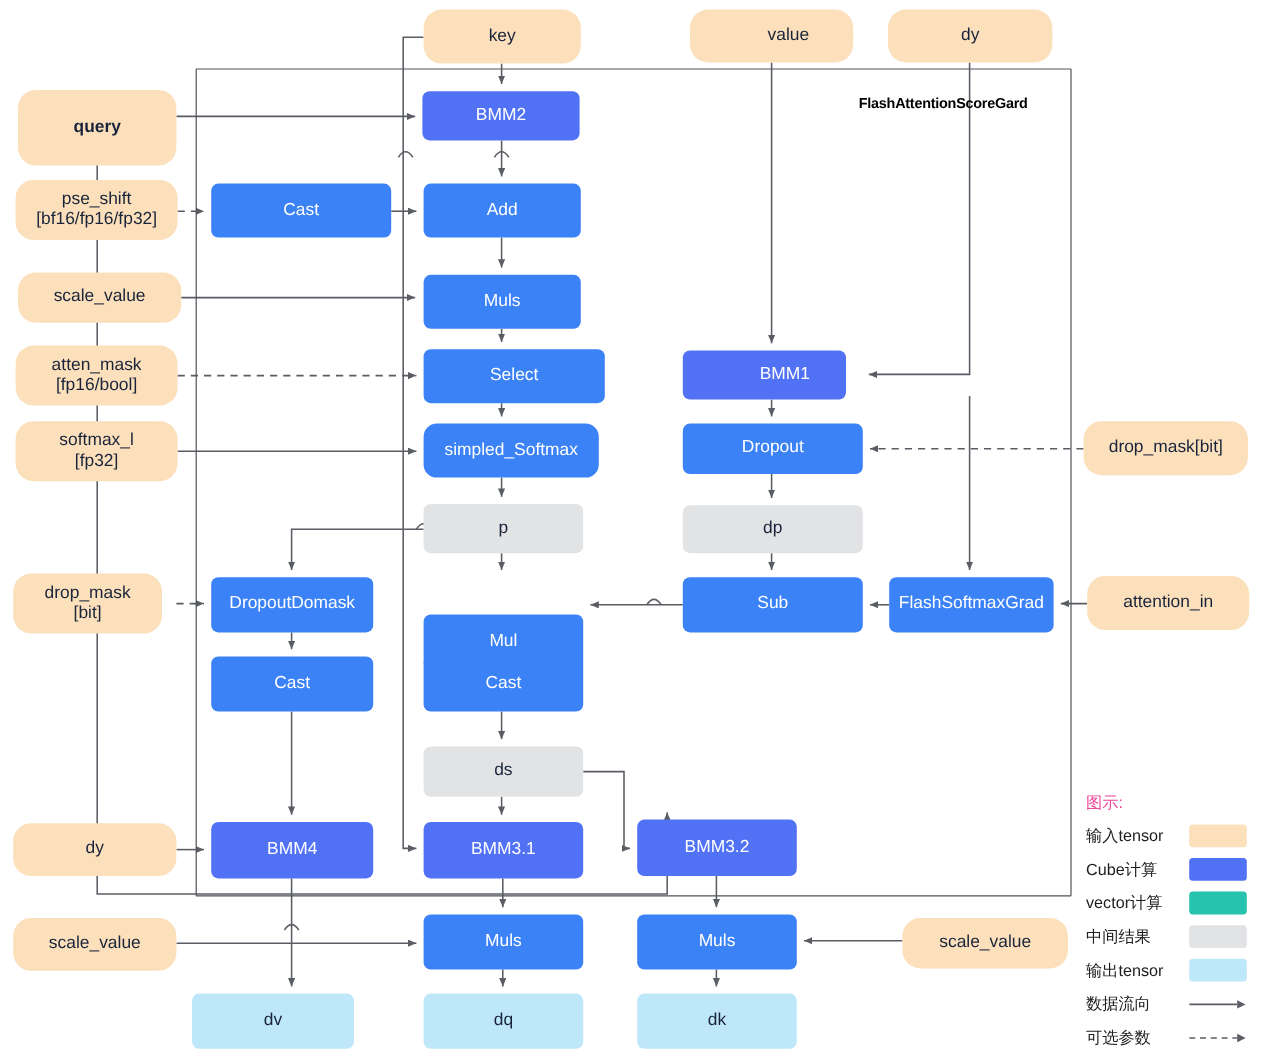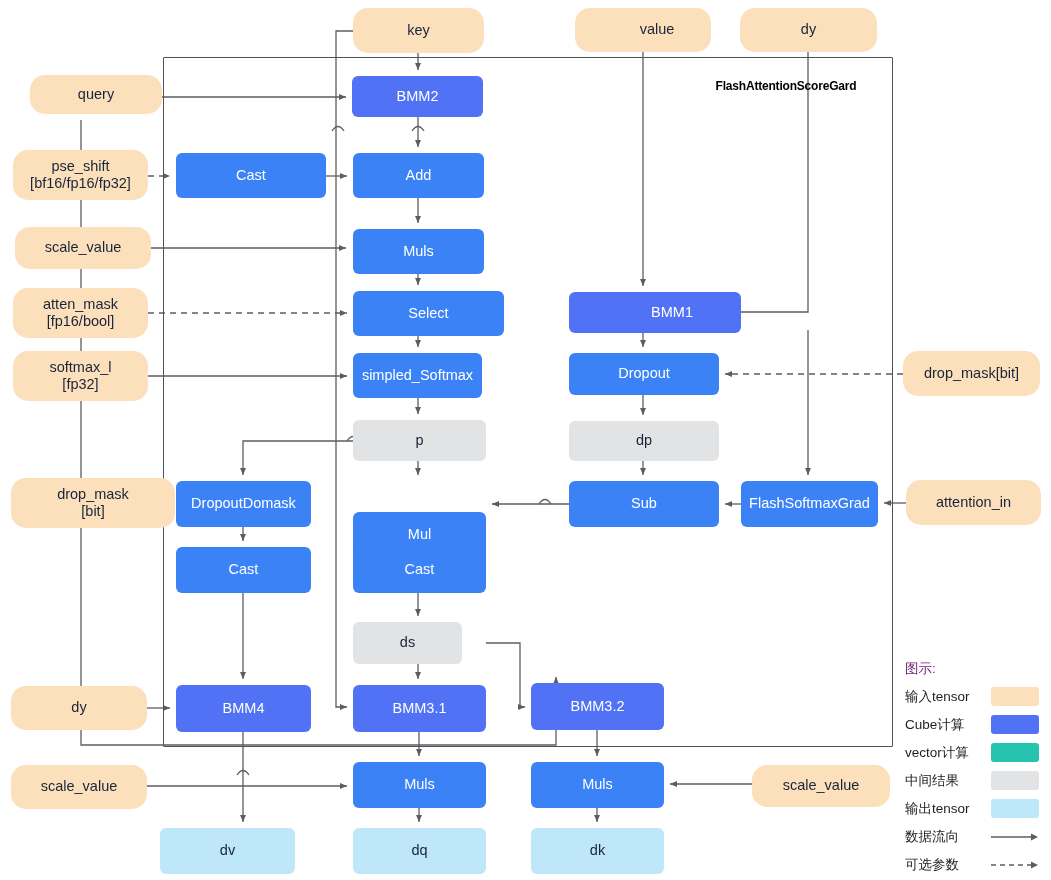--- a/index.html
+++ b/index.html
@@ -17,21 +17,21 @@
   #group-box{position:absolute;left:163px;top:57px;width:730px;height:690px;
              border:1.6px solid #4f5257;background:transparent;box-sizing:border-box;
              border-radius:1px;pointer-events:none;}
   #group-title{position:absolute;left:680px;top:75px;width:212px;height:22px;
                font-size:12px;font-weight:bold;color:#000;display:flex;
                align-items:center;justify-content:center;letter-spacing:-0.2px;}
   #legend{position:absolute;left:905px;top:660px;width:140px;}
   .lg-row{display:flex;align-items:center;height:21px;margin-bottom:7px;}
   .lg-label{font-size:13.5px;color:#1d1d1d;width:86px;}
   .lg-swatch{width:48px;height:19px;border-radius:3px;}
-  .lg-title{font-size:13.5px;color:#701a75;margin-bottom:8px;}
+  .lg-title{font-size:13.5px;color:#ec4899;margin-bottom:8px;}
   .lg-line{width:48px;height:10px;}
 </style>
 </head>
 <body>
 
 <svg id="canvas" viewBox="0 0 1051 880" xmlns="http://www.w3.org/2000/svg">
   <defs>
     <marker id="ah" markerWidth="8" markerHeight="8" refX="7" refY="3" orient="auto" markerUnits="userSpaceOnUse">
       <path d="M0,0 L7,3 L0,6 z" fill="#5a5d63"></path>
     </marker>
@@ -129,51 +129,51 @@
   </g>
 </svg>
 
 <div id="group-box"></div>
 <div id="group-title">FlashAttentionScoreGard</div>
 
 <div id="nodes">
     <div class="node n-input" style="left: 353px; top: 8px; width: 131px; height: 45px;">key</div>
     <div class="node n-input" style="left: 575px; top: 8px; width: 136px; height: 44px; padding-left: 28px;">value</div>
     <div class="node n-input" style="left: 740px; top: 8px; width: 137px; height: 44px;">dy</div>
-    <div class="node n-input" style="left: 30px; top: 75px; width: 132px; height: 39px;">query</div>
+    <div class="node n-input" style="left: 15px; top: 75px; width: 132px; height: 63px; font-weight: bold;">query</div>
     <div class="node n-input" style="left: 13px; top: 150px; width: 135px; height: 50px;">pse_shift
 [bf16/fp16/fp32]</div>
     <div class="node n-input" style="left: 15px; top: 227px; width: 136px; height: 42px;">scale_value</div>
     <div class="node n-input" style="left: 13px; top: 288px; width: 135px; height: 50px;">atten_mask
 [fp16/bool]</div>
     <div class="node n-input" style="left: 13px; top: 351px; width: 135px; height: 50px;">softmax_l
 [fp32]</div>
-    <div class="node n-input" style="left: 11px; top: 478px; width: 164px; height: 50px;">drop_mask
+    <div class="node n-input" style="left: 11px; top: 478px; width: 124px; height: 50px;">drop_mask
 [bit]</div>
     <div class="node n-input" style="left: 11px; top: 686px; width: 136px; height: 44px;">dy</div>
     <div class="node n-input" style="left: 11px; top: 765px; width: 136px; height: 44px;">scale_value</div>
     <div class="node n-input" style="left: 903px; top: 351px; width: 137px; height: 45px;">drop_mask[bit]</div>
     <div class="node n-input" style="left: 906px; top: 480px; width: 135px; height: 45px;">attention_in</div>
     <div class="node n-input" style="left: 752px; top: 765px; width: 138px; height: 42px;">scale_value</div>
     <div class="node n-cube" style="left: 352px; top: 76px; width: 131px; height: 41px;">BMM2</div>
     <div class="node n-vector" style="left: 176px; top: 153px; width: 150px; height: 45px;">Cast</div>
     <div class="node n-vector" style="left: 353px; top: 153px; width: 131px; height: 45px;">Add</div>
     <div class="node n-vector" style="left: 353px; top: 229px; width: 131px; height: 45px;">Muls</div>
     <div class="node n-vector" style="left: 353px; top: 291px; width: 151px; height: 45px;">Select</div>
-    <div class="node n-vector" style="left: 353px; top: 353px; width: 129px; height: 45px;">simpled_Softmax</div>
+    <div class="node n-vector" style="left: 353px; top: 353px; width: 146px; height: 45px; border-radius: 11px;">simpled_Softmax</div>
     <div class="node n-mid" style="left: 353px; top: 420px; width: 133px; height: 41px;">p</div>
     <div class="node n-vector" style="left: 176px; top: 481px; width: 135px; height: 46px;">DropoutDomask</div>
     <div class="node n-vector" style="left: 353px; top: 481px; width: 133px; height: 46px; margin-top: 31px;">Mul</div>
     <div class="node n-vector" style="left: 176px; top: 547px; width: 135px; height: 46px;">Cast</div>
     <div class="node n-vector" style="left: 353px; top: 547px; width: 133px; height: 46px;">Cast</div>
-    <div class="node n-mid" style="left: 353px; top: 622px; width: 109px; height: 42px;">ds</div>
+    <div class="node n-mid" style="left: 353px; top: 622px; width: 133px; height: 42px;">ds</div>
     <div class="node n-cube" style="left: 176px; top: 685px; width: 135px; height: 47px;">BMM4</div>
     <div class="node n-cube" style="left: 353px; top: 685px; width: 133px; height: 47px;">BMM3.1</div>
     <div class="node n-cube" style="left: 531px; top: 683px; width: 133px; height: 47px;">BMM3.2</div>
-    <div class="node n-cube" style="left: 569px; top: 292px; width: 172px; height: 41px; padding-left: 34px;">BMM1</div>
+    <div class="node n-cube" style="left: 569px; top: 292px; width: 136px; height: 41px; padding-left: 34px;">BMM1</div>
     <div class="node n-vector" style="left: 569px; top: 353px; width: 150px; height: 42px;">Dropout</div>
     <div class="node n-mid" style="left: 569px; top: 421px; width: 150px; height: 40px;">dp</div>
     <div class="node n-vector" style="left: 569px; top: 481px; width: 150px; height: 46px;">Sub</div>
     <div class="node n-vector" style="left: 741px; top: 481px; width: 137px; height: 46px;">FlashSoftmaxGrad</div>
     <div class="node n-vector" style="left: 353px; top: 762px; width: 133px; height: 46px;">Muls</div>
     <div class="node n-vector" style="left: 531px; top: 762px; width: 133px; height: 46px;">Muls</div>
     <div class="node n-output" style="left: 160px; top: 828px; width: 135px; height: 46px;">dv</div>
     <div class="node n-output" style="left: 353px; top: 828px; width: 133px; height: 46px;">dq</div>
     <div class="node n-output" style="left: 531px; top: 828px; width: 133px; height: 46px;">dk</div>
   </div>

